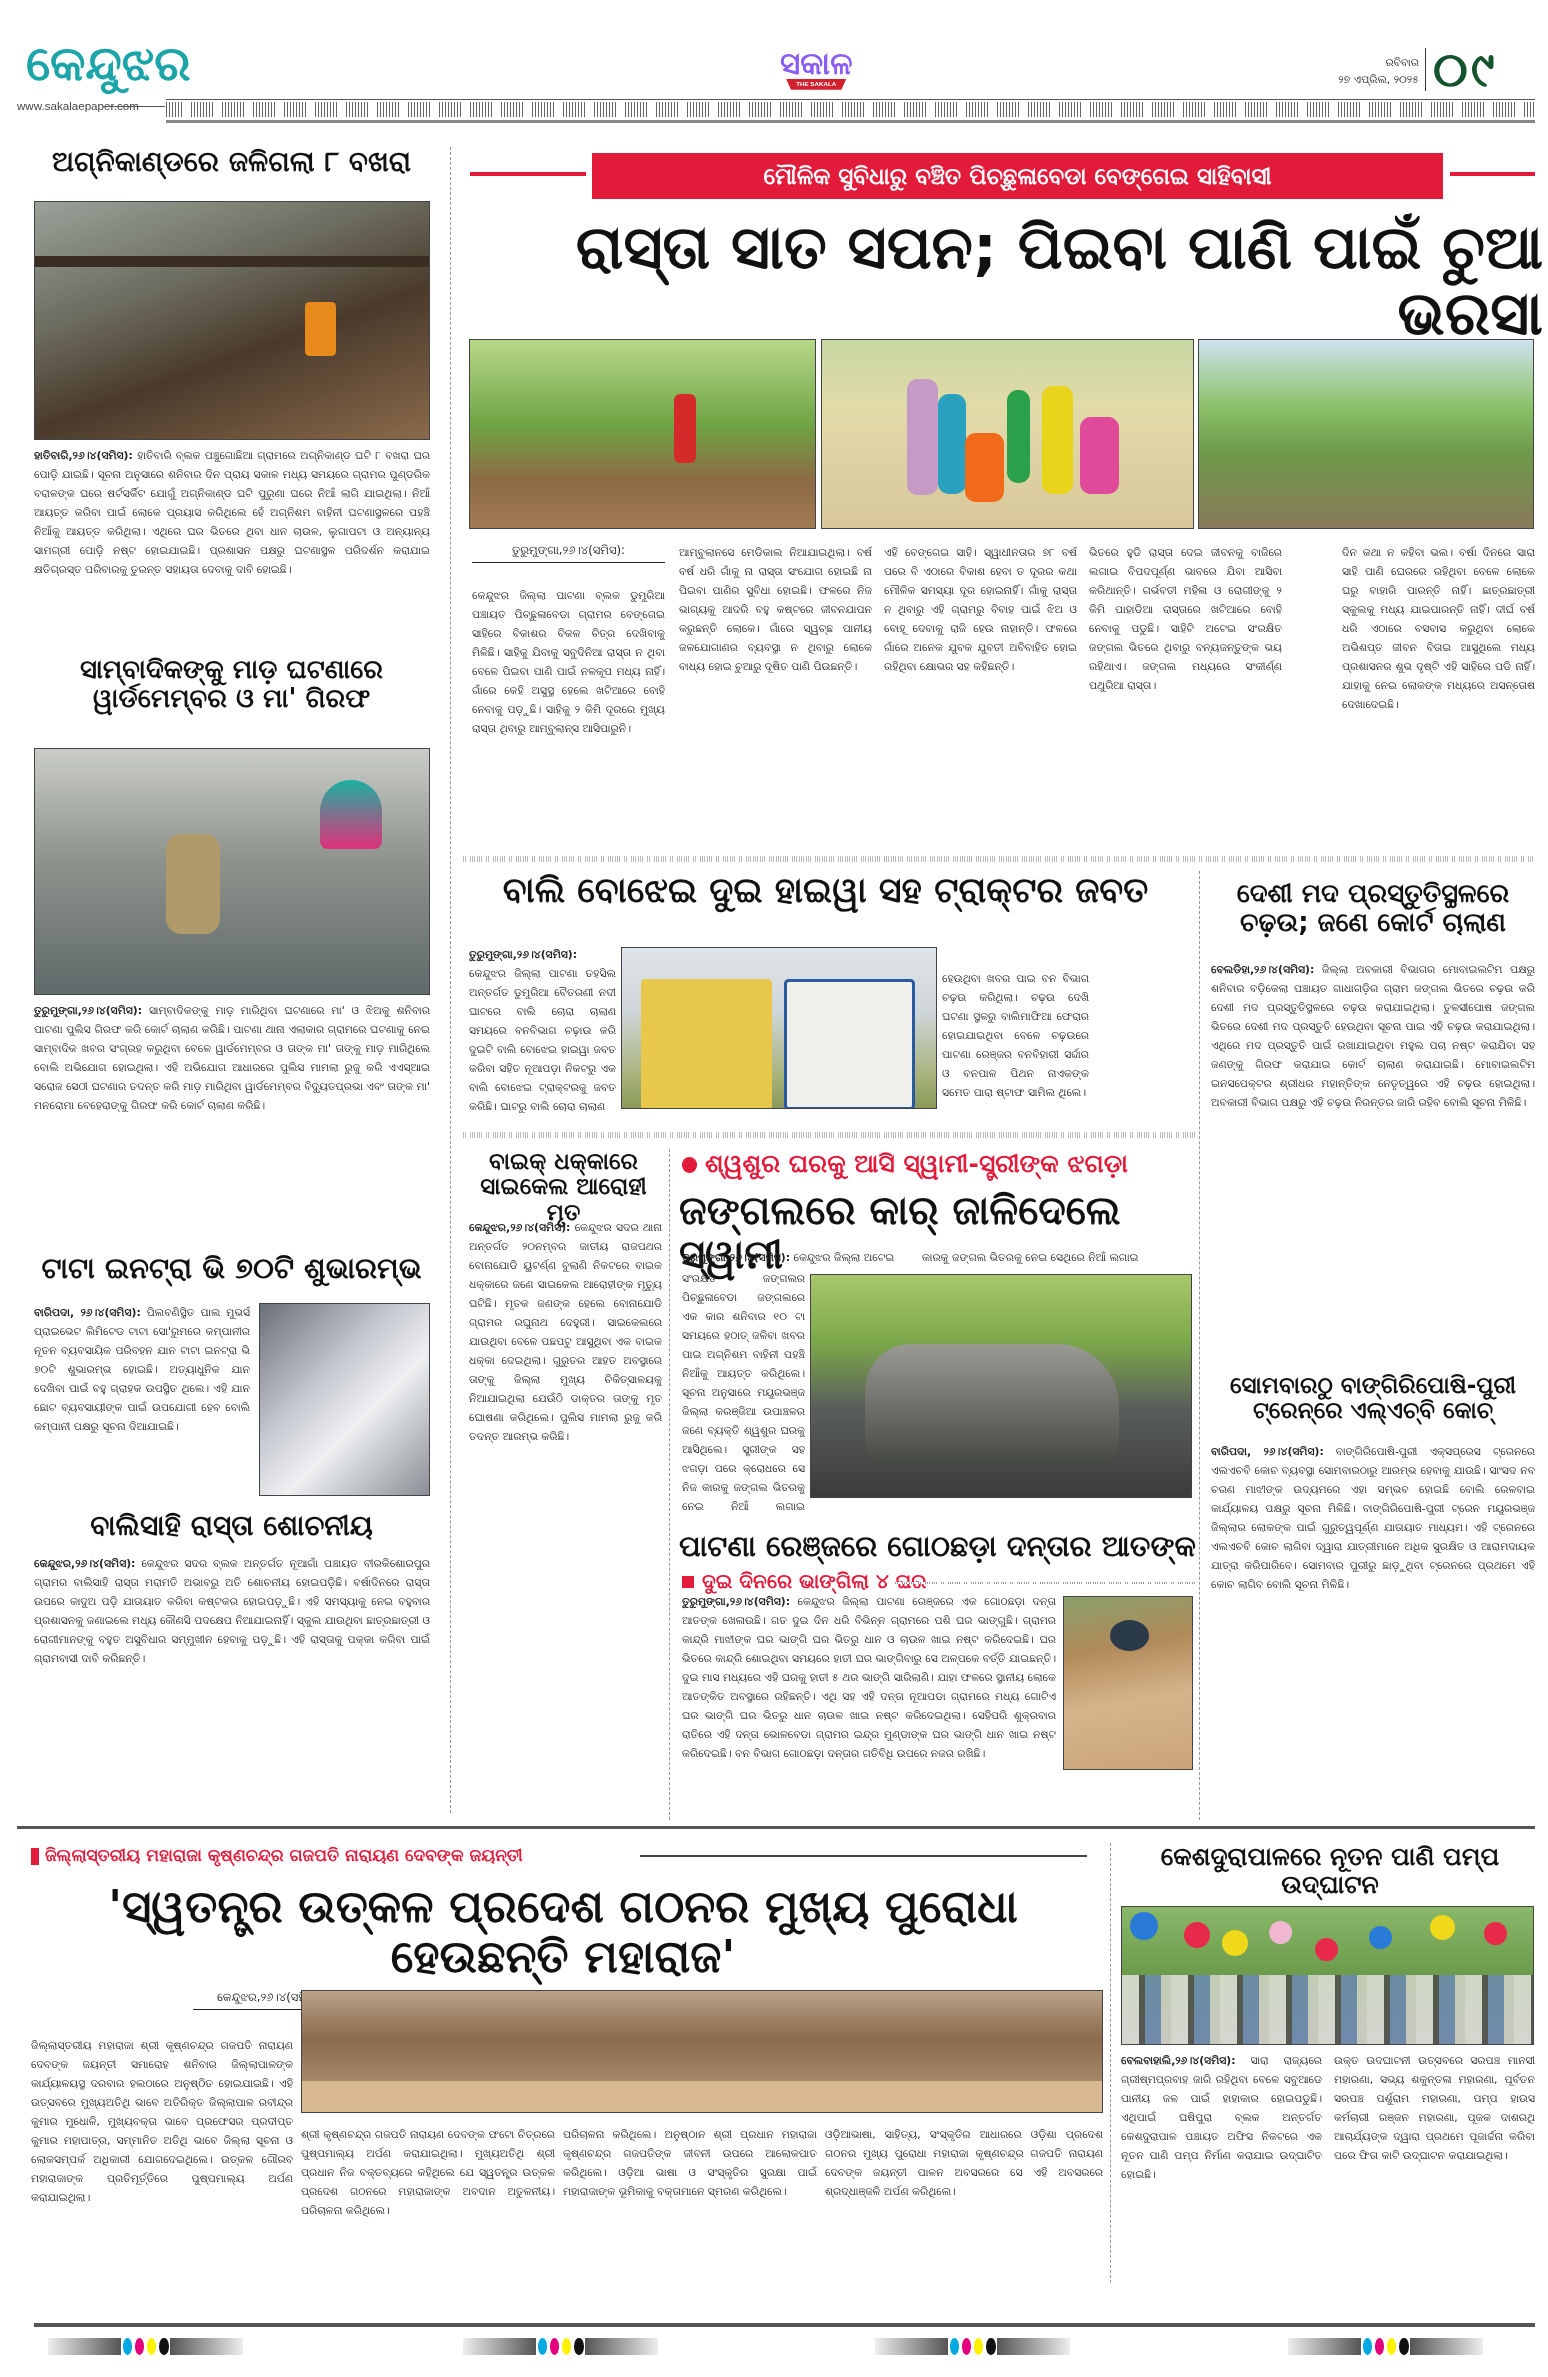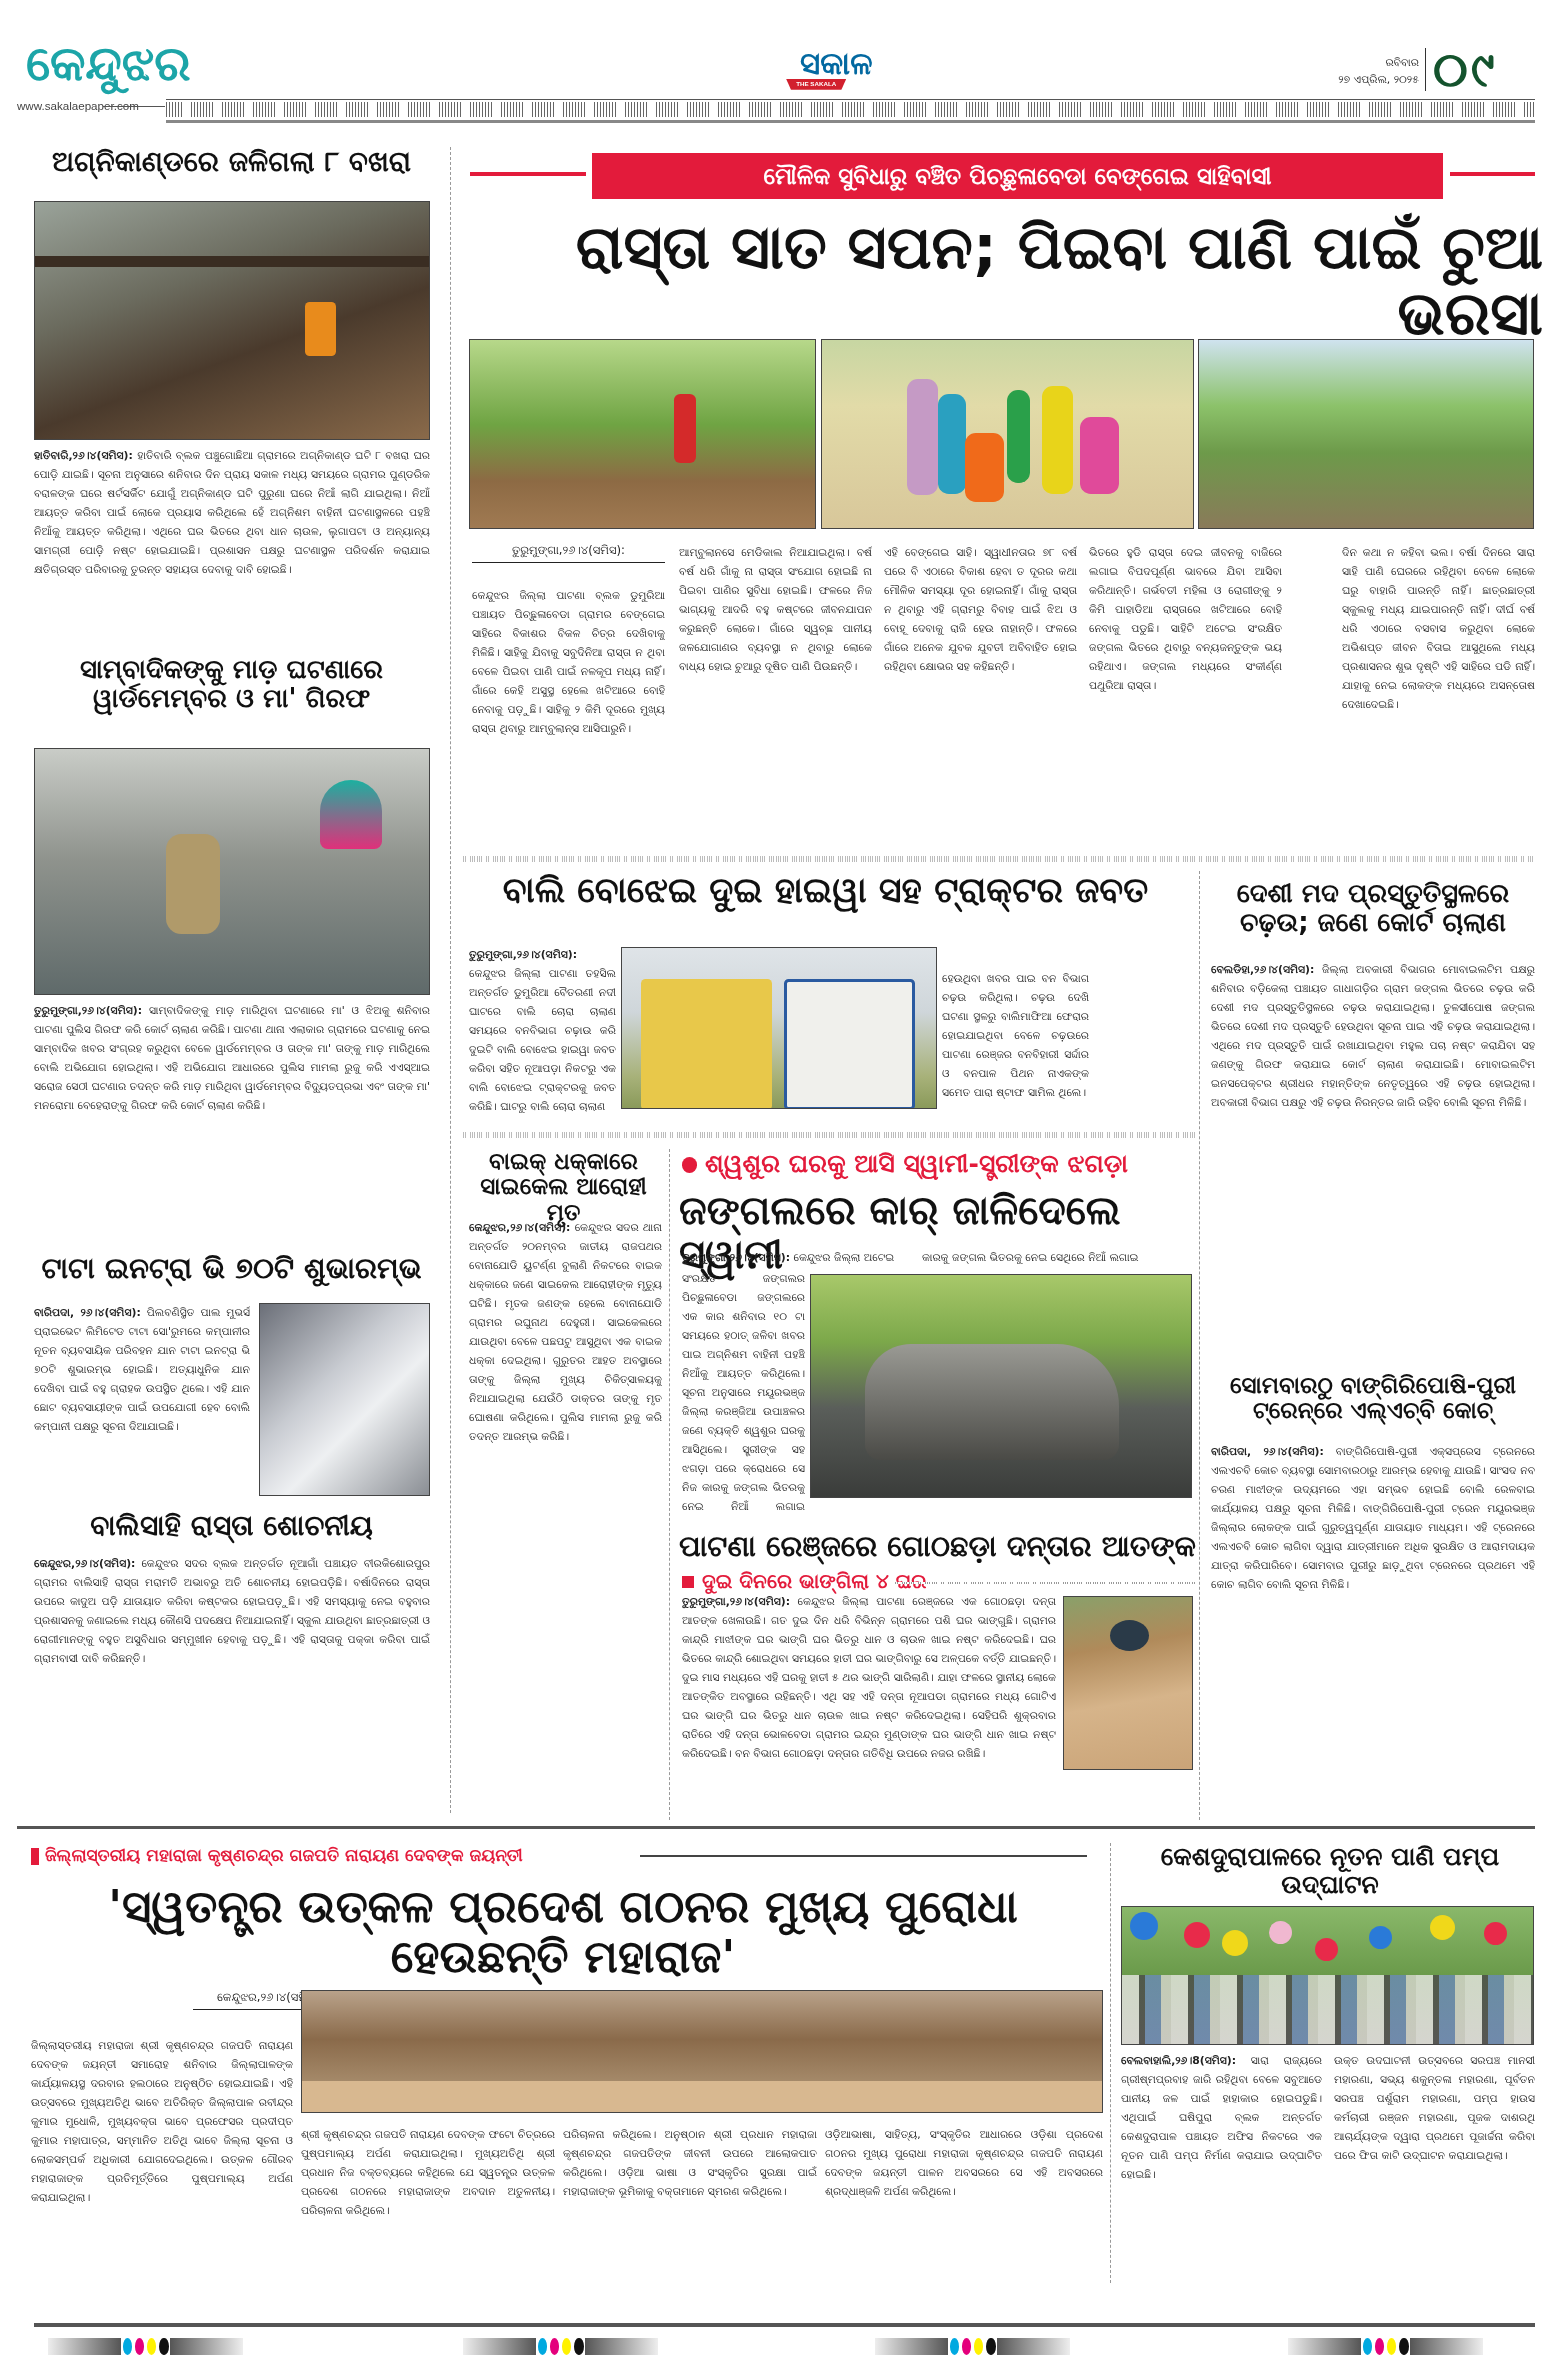--- a/index.html
+++ b/index.html
@@ -8,21 +8,21 @@
   .abs { position: absolute; }
   
   .section-title { left: 26px; top: 35px; font-size: 48px; font-weight: bold; color: #1ca5a8; }
   .url { left: 17px; top: 99px; font-family: "Liberation Sans", sans-serif; font-size: 11.6px; color: #444; }
   .url-line { left: 103px; top: 106px; width: 62px; height: 0.8px; background: #555; }
   .rule-top { left: 166px; top: 99px; width: 1369px; height: 0.8px; background: #555; }
   .rule-ticks { left: 166px; top: 102px; width: 1369px; height: 15.4px;
     background: repeating-linear-gradient(90deg, #666 0 0.8px, #fff 0.8px 3.1px); }
   .rule-bottom { left: 166px; top: 120px; width: 1369px; height: 3.1px; background: #888; }
   .logo { left: 780px; top: 48px; width: 85px; height: 43px; }
-  .logo-text { font-size: 31px; font-weight: bold; color: #0369a1; line-height: 31px; margin-left: 20px; }
+  .logo-text { font-size: 31px; font-weight: bold; color: #8b5cf6; line-height: 31px; }
   .logo-band { width: 60px; height: 10.8px; background: #d2202e; margin-left: 6.2px; clip-path: polygon(0 0,100% 0,92% 100%,8% 100%);
     color: #fff; font-family: "Liberation Sans", sans-serif; font-size: 6.2px; text-align: center; line-height: 10.8px; font-weight: bold; }
   .dateblock { left: 1311px; top: 54px; width: 108px; text-align: right; font-size: 10.8px; line-height: 17px; color: #222; }
   .page-divider { left: 1425px; top: 48px; width: 0.8px; height: 43px; background: #333; }
   .page-no { left: 1433px; top: 42px; font-size: 48px; font-family: "Liberation Sans", sans-serif; font-weight: bold; color: #14532d; letter-spacing: 3.1px; }
 
   .vline { width: 0; border-left: 0.8px dashed #999; }
   .hdots { height: 6.2px; background: repeating-linear-gradient(90deg, #bbb 0 0.8px, #fff 0.8px 2.3px); }
 
   .headline { font-weight: bold; color: #111; line-height: 1.1; }
@@ -220,21 +220,21 @@
   <div style="position:absolute;left:62px;top:15.4px;width:26px;height:26px;border-radius:50%;background:#e82a4a;"></div>
   <div style="position:absolute;left:100px;top:23px;width:26px;height:26px;border-radius:50%;background:#f0d81a;"></div>
   <div style="position:absolute;left:147px;top:14px;width:23px;height:23px;border-radius:50%;background:#f0b8d0;"></div>
   <div style="position:absolute;left:193px;top:31px;width:23px;height:23px;border-radius:50%;background:#e82a4a;"></div>
   <div style="position:absolute;left:247px;top:19px;width:23px;height:23px;border-radius:50%;background:#2a7ad8;"></div>
   <div style="position:absolute;left:308px;top:7.7px;width:25px;height:25px;border-radius:50%;background:#f0d81a;"></div>
   <div style="position:absolute;left:362px;top:15.4px;width:23px;height:23px;border-radius:50%;background:#e82a4a;"></div>
   <div style="position:absolute;left:0;bottom:0;width:100%;height:69px;background:repeating-linear-gradient(90deg,#e8e8e4 0 17px,#4a4a4a 17px 23px,#6a8ab8 23px 39px,#d8d8d0 39px 49px);opacity:0.8;"></div>
 </div>
 <div class="abs body-text" style="left:1121px;top:2051px;width:201px;height:231px;">
-  <span class="dateline">ବେଲବାହାଲି,୨୬।8(ସମିସ):</span>
+  <span class="dateline">ବେଲବାହାଲି,୨୬।୪(ସମିସ):</span>
   <span>ସାରା ରାଜ୍ୟରେ ଗ୍ରୀଷ୍ମପ୍ରବାହ ଜାରି ରହିଥିବା ବେଳେ ସବୁଆଡେ ପାନୀୟ ଜଳ ପାଇଁ ହାହାକାର ହୋଇପଡୁଛି। ଏଥିପାଇଁ ଘଷିପୁରା ବ୍ଲକ ଅନ୍ତର୍ଗତ କେଶଦୁରାପାଳ ପଞ୍ଚାୟତ ଅଫିସ ନିକଟରେ ଏକ ନୂତନ ପାଣି ପମ୍ପ ନିର୍ମାଣ କରାଯାଇ ଉଦ୍‌ଘାଟିତ ହୋଇଛି।</span>
 </div>
 <div class="abs body-text" style="left:1334px;top:2051px;width:201px;height:231px;">ଉକ୍ତ ଉଦଘାଟନୀ ଉତ୍ସବରେ ସରପଞ୍ଚ ମାନସୀ ମହାରଣା, ସଭ୍ୟ ଶକୁନ୍ତଳା ମହାରଣା, ପୂର୍ବତନ ସରପଞ୍ଚ ପର୍ଶୁରାମ ମହାରଣା, ପମ୍ପ ହାଉସ କର୍ମଚାରୀ ରଞ୍ଜନ ମହାରଣା, ପୂଜକ ଦାଶରଥି ଆଚାର୍ଯ୍ୟଙ୍କ ଦ୍ୱାରା ପ୍ରଥମେ ପୂଜାର୍ଚ୍ଚନା କରିବା ପରେ ଫିତା କାଟି ଉଦ୍‌ଘାଟନ କରାଯାଇଥିଲା।</div>
 
 <div class="abs" style="left:34px;top:2323px;width:1501px;height:3.9px;background:#555;"></div>
 <div class="abs cmyk" style="left:48px;">
   <div class="grad l"></div>
   <div class="dot" style="background:#00a9e0;"></div>
   <div class="dot" style="background:#e4007c;"></div>
   <div class="dot" style="background:#fff200;"></div>

